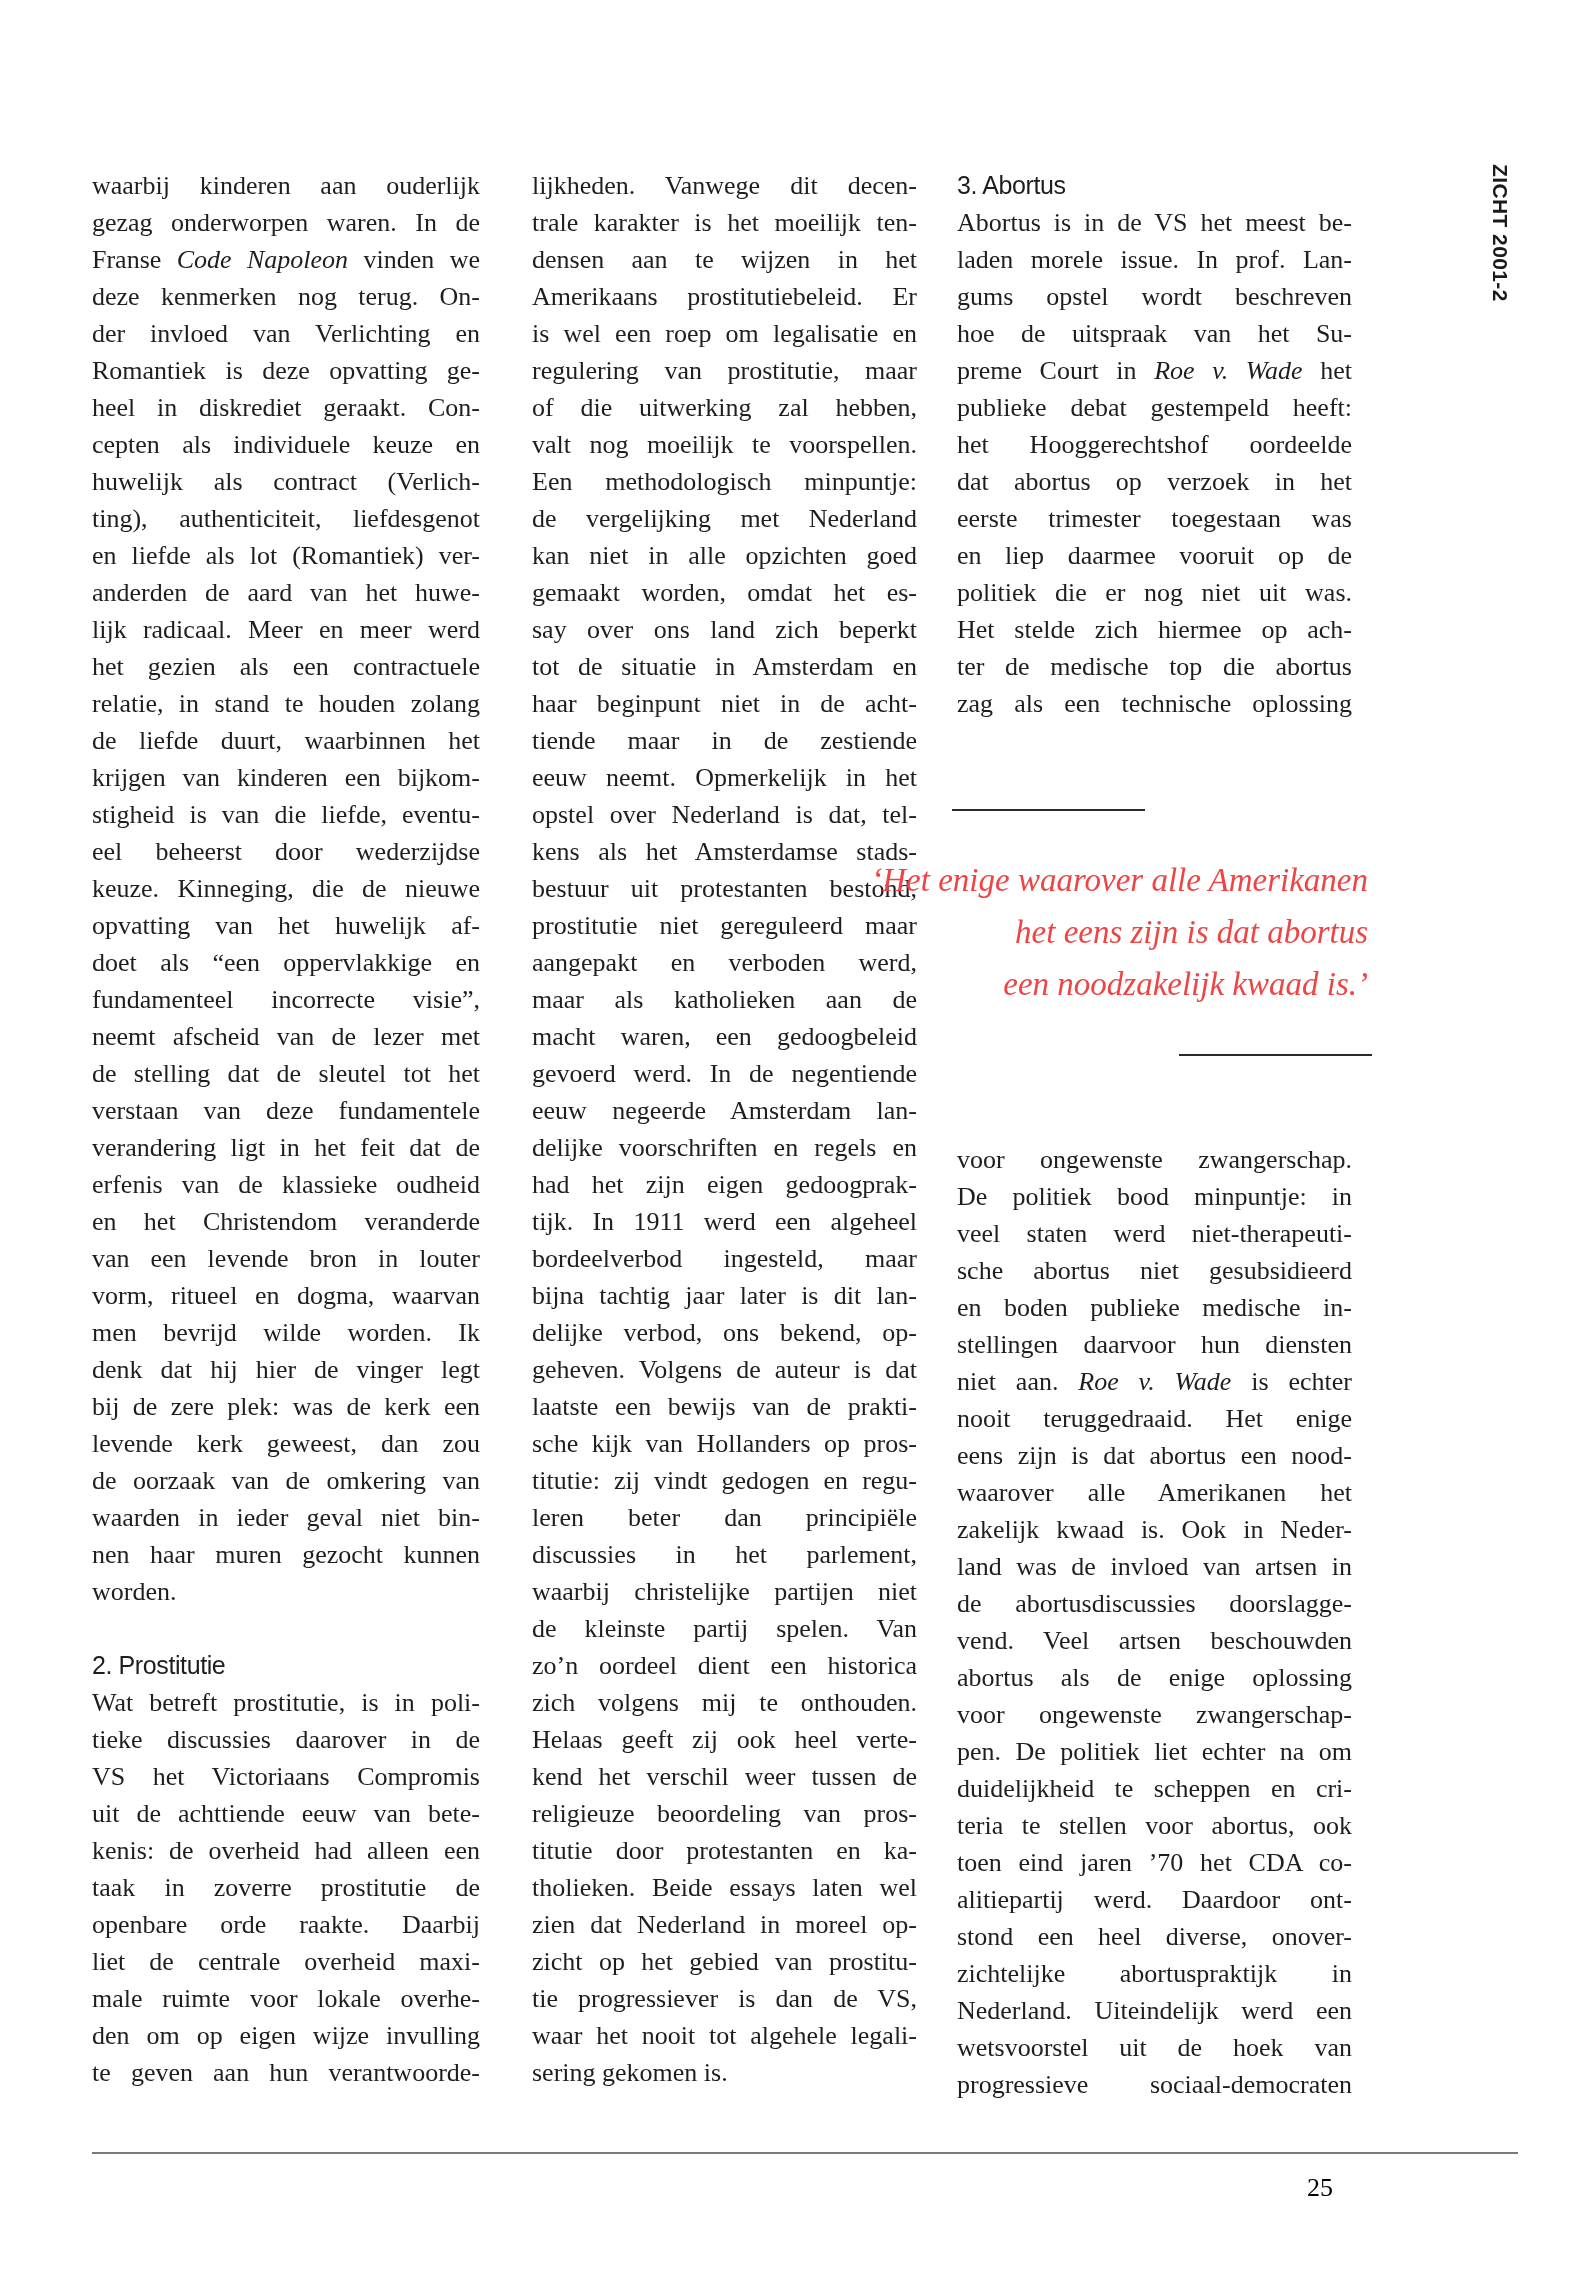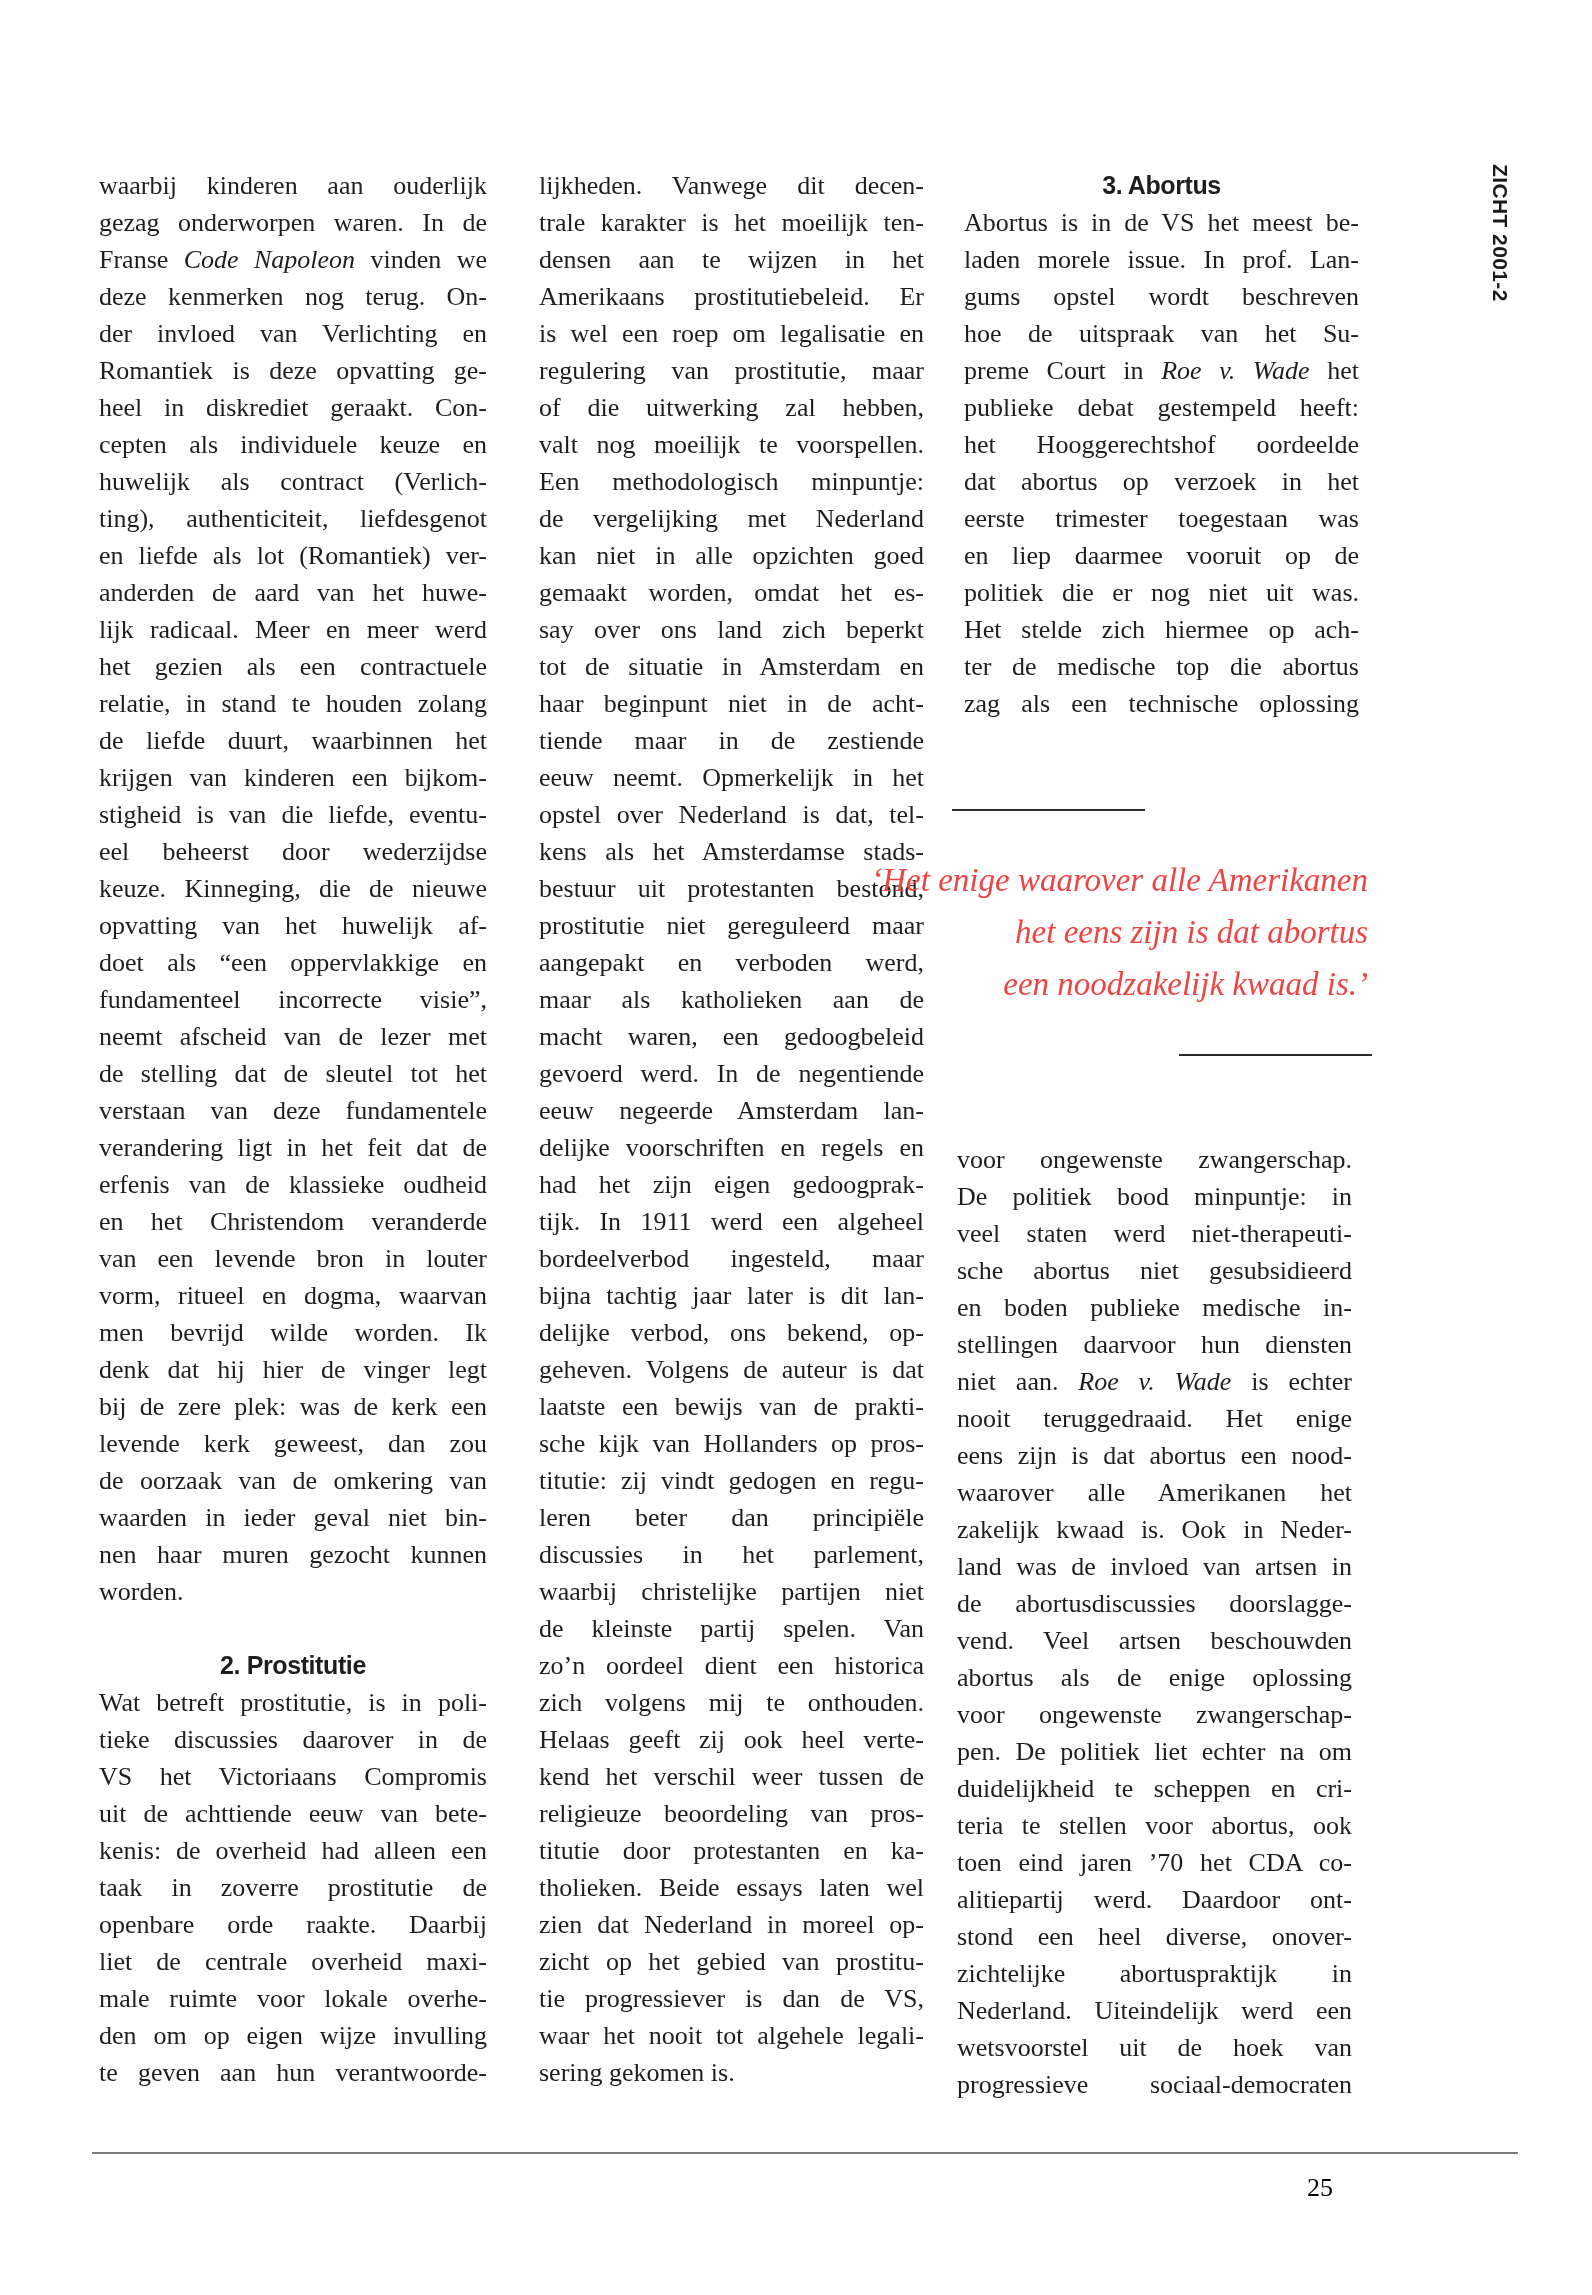--- a/index.html
+++ b/index.html
@@ -6,45 +6,43 @@
   body {
     width: 1592px; height: 2295px; position: relative; overflow: hidden;
     color: #1e1e1e;
     font-family: "Liberation Serif", "DejaVu Serif", serif;
   }
   .column {
     position: absolute;
     top: 167px;
     font-size: 26px;
     line-height: 37px;
-    margin-left: 7px;
   }
   .col-1 { left: 92px; width: 388px; }
   .col-2 { left: 532px; width: 385px; }
   .col-3 { left: 957px; width: 395px; }
   .line {
     display: block;
     white-space: nowrap;
     text-align: justify;
     text-align-last: justify;
     height: 37px;
     overflow: visible;
   }
   .line.last { text-align-last: left; }
   .line .it { font-style: italic; }
   .gap { display: block; height: 37px; }
   .heading {
     display: block;
     font-family: "Liberation Sans", "DejaVu Sans", sans-serif;
-    font-weight: bold;
+    font-weight: normal;
     font-size: 25px;
     letter-spacing: -0.4px;
     height: 37px;
     line-height: 37px;
-    text-align: center;
   }
   .col-3-cont { position: absolute; left: 957px; width: 395px; top: 1141px;
     font-size: 26px; line-height: 37px; }
 
   .rule { position: absolute; background: #2a2a2a; height: 1.7px; }
   .rule-quote-top { left: 952px; top: 809px; width: 193px; }
   .rule-quote-bottom { left: 1179px; top: 1054px; width: 193px; }
   .pullquote {
     position: absolute; right: 224px; top: 854px; width: 604px;
     text-align: right;

